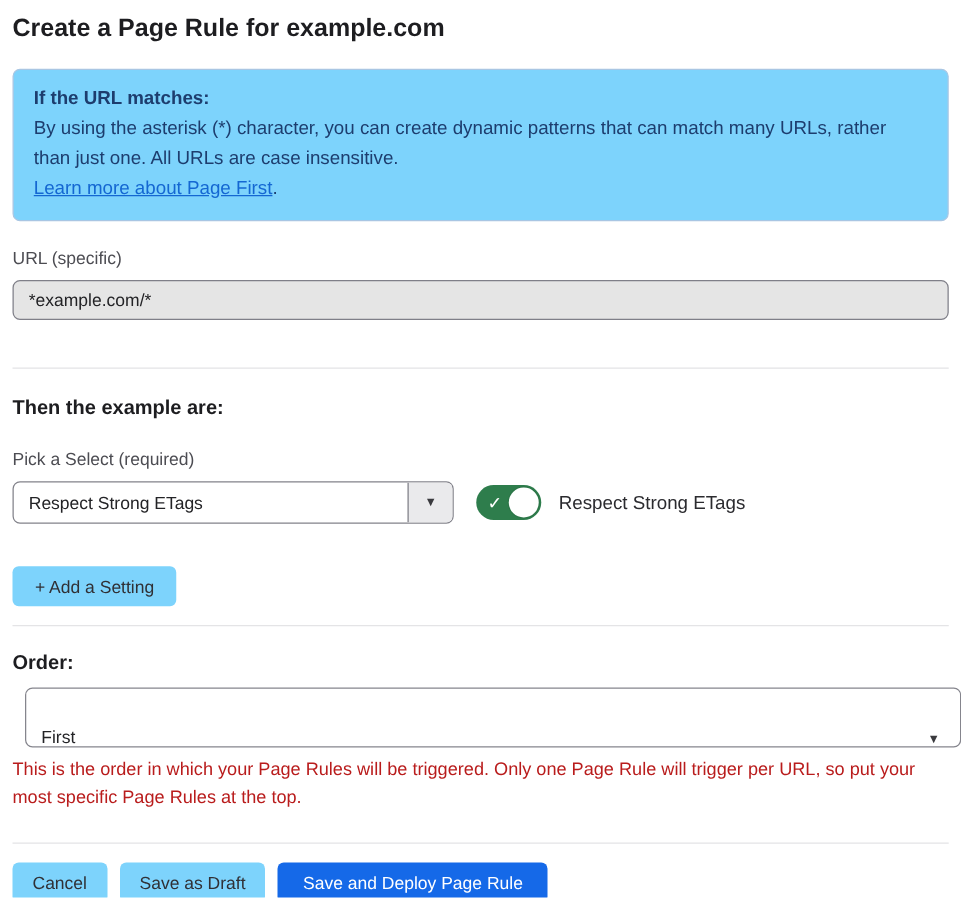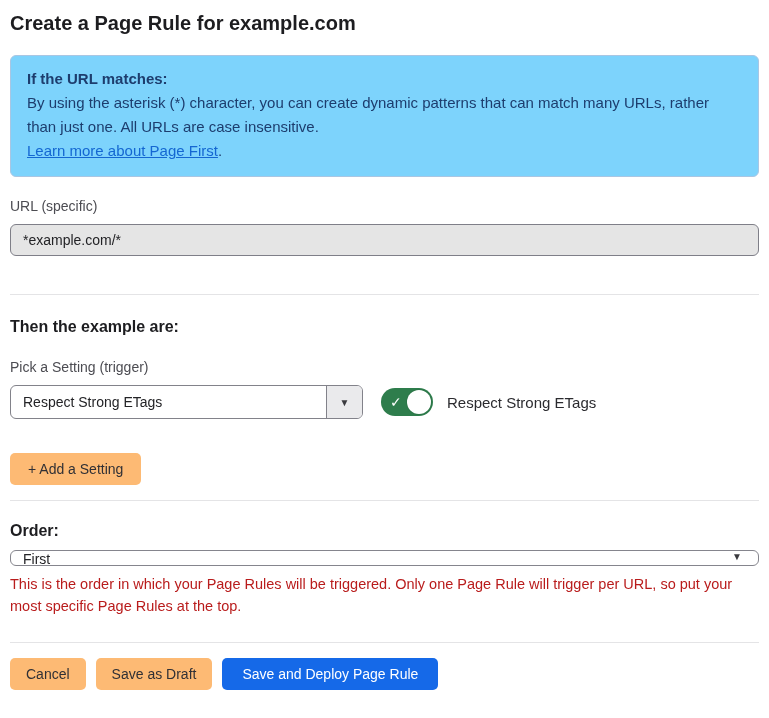--- a/index.html
+++ b/index.html
@@ -155,43 +155,44 @@
 
   button {
     font-family: "Liberation Sans", sans-serif;
     border: none;
     border-radius: 5px;
     cursor: pointer;
     font-size: 14px;
     height: 32px;
   }
   .btn-gray {
-    background: #fdba74;
+    background: #7dd3fc;
     color: #303035;
     padding: 0 16px;
     text-align: right;
   }
   .add-setting-btn {
     margin-top: 34px;
     padding: 0 18px;
   }
 
   .order-select {
     margin-top: 8px;
     width: 100%;
-    height: 16px;
+    height: 48px;
     background: #ffffff;
     border: 1px solid #85858d;
     border-radius: 6px;
     display: flex;
-    align-items: flex-start;
+    align-items: flex-end;
     padding: 0 12px;
     font-size: 14px;
     color: #232326;
     cursor: pointer;
+    margin-left: 10px;
   }
   .order-select .order-select-value { flex: 1; }
   .order-select .order-select-chevron {
     color: #3a3a3e;
     font-size: 10px;
     margin-right: 4px;
   }
 
   .help-text {
     margin-top: 7px;
@@ -226,21 +227,21 @@
     <div class="info-link-line"><a class="info-link">Learn more about Page First</a><span class="info-link-suffix">.</span></div>
   </div>
 
   <div class="field-label">URL (specific)</div>
   <input class="url-input" type="text" value="*example.com/*" style="">
 
   <hr class="divider divider-1">
 
   <h2 class="section-heading settings-heading">Then the example are:</h2>
 
-  <div class="field-label">Pick a Setting (trigger)</div>
+  <div class="field-label">Pick a Select (required)</div>
 
   <div class="setting-row">
     <div class="setting-select">
       <div class="setting-select-value">Respect Strong ETags</div>
       <div class="setting-select-arrow">
           <span>▼</span>
         </div>
     </div>
     <div class="toggle-wrap">
       <div class="toggle">

